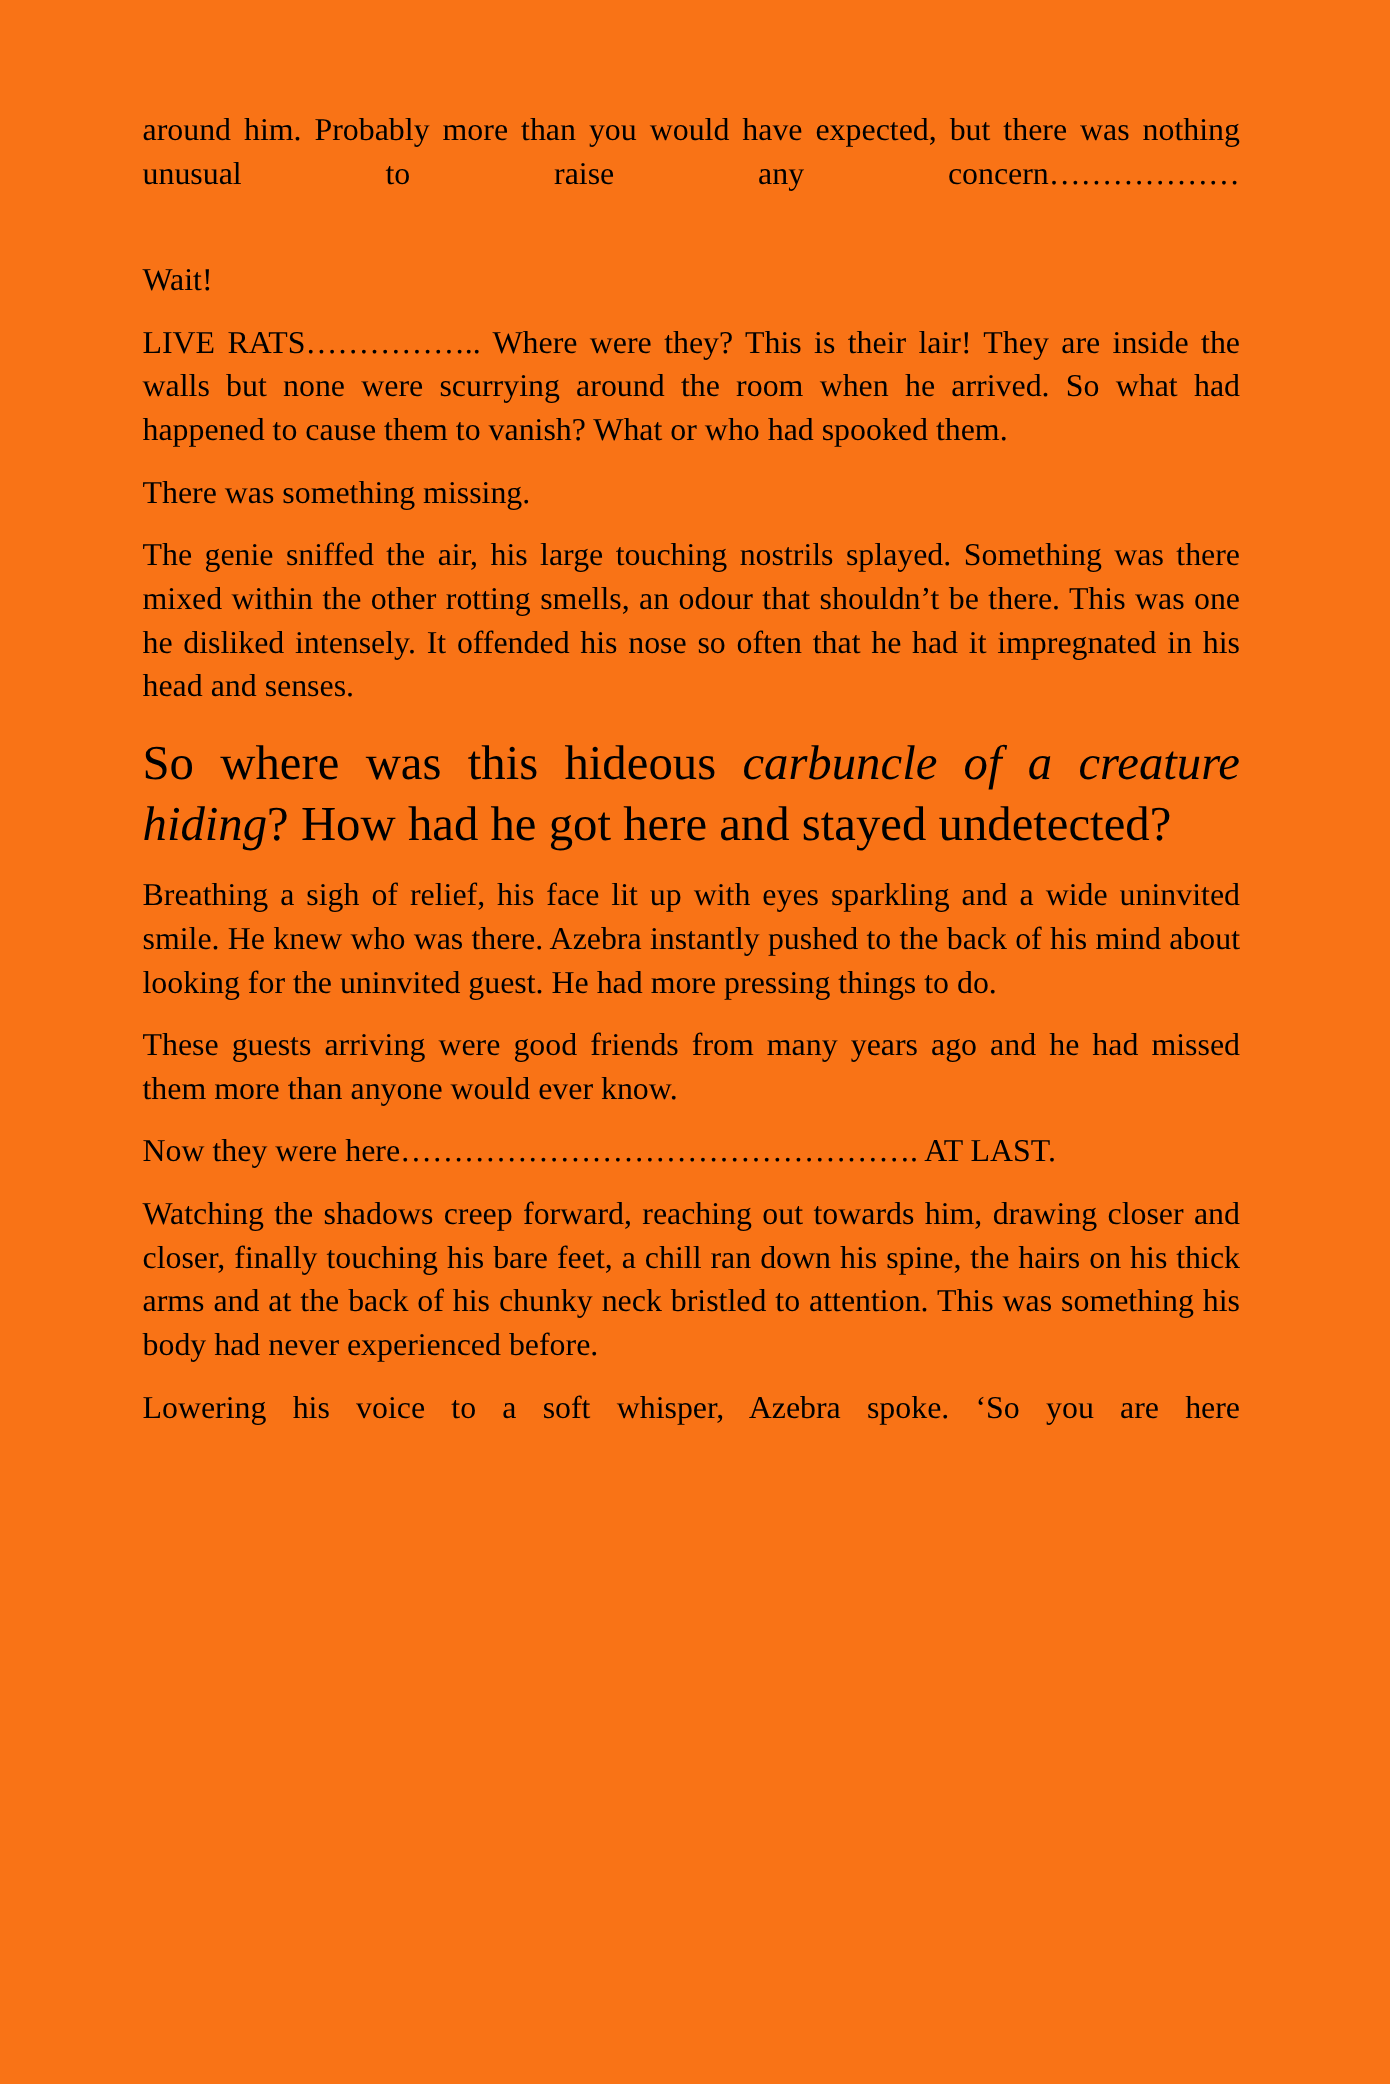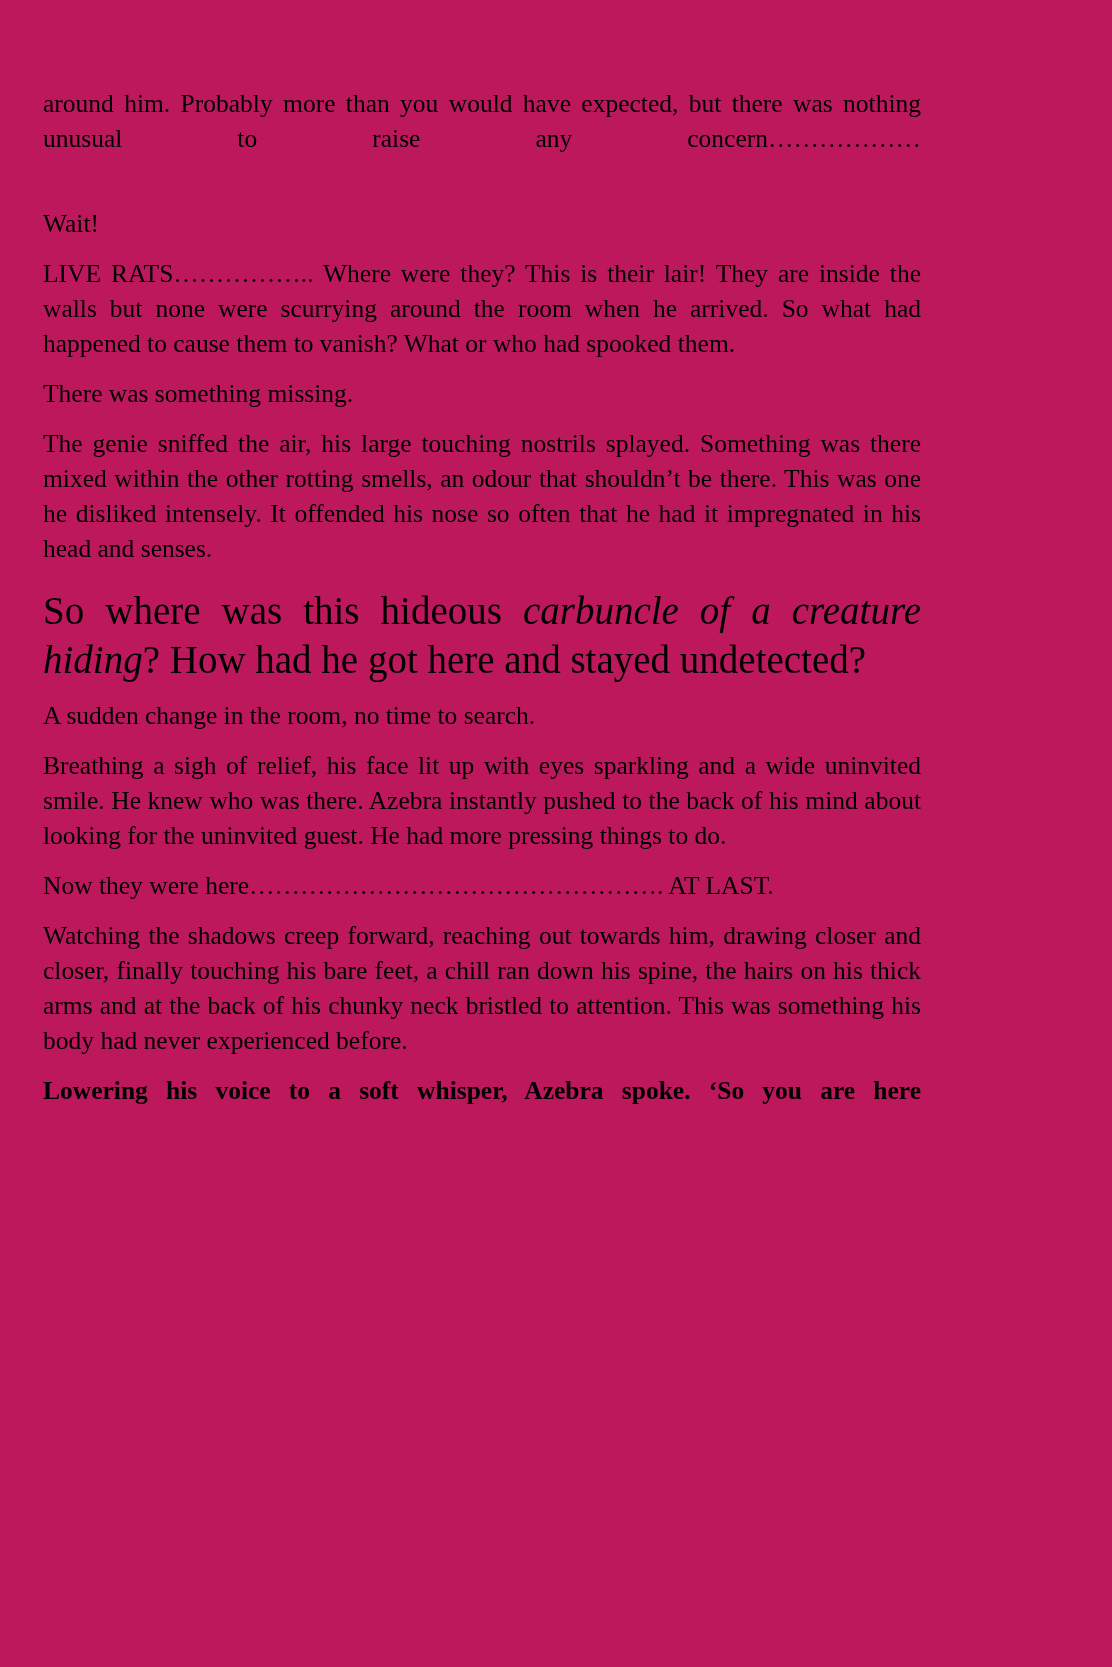--- a/index.html
+++ b/index.html
@@ -11,39 +11,38 @@
     width: 1112px;
     height: 1667px;
     font-family: "Liberation Serif", "DejaVu Serif", serif;
     color: #000000;
     overflow: hidden;
   }
   .page {
     box-sizing: border-box;
     width: 1112px;
     height: 1667px;
-    padding: 86px 150px 0 43px;
-    background: #be185d;
+    padding: 86px 150px 0 114px;
+    background: #f97316;
   }
   .col {
     width: 878px;
   }
   p.body-par {
     margin: 0 0 15px 0;
     font-size: 25.5px;
     line-height: 35px;
     text-align: justify;
     text-justify: inter-word;
     hyphens: none;
     -webkit-hyphens: none;
     word-spacing: 0px;
   }
   p.body-par:last-child {
     margin-bottom: 0;
-    font-weight: bold;
   }
   h2.section-heading {
     margin: 20px 0 14px 0;
     font-size: 39px;
     line-height: 49px;
     font-weight: normal;
     text-align: justify;
     text-justify: inter-word;
   }
   h2.section-heading .it {
@@ -70,25 +69,25 @@
     <p class="body-par">Wait!</p>
 
     <p class="body-par">LIVE RATS…………….. Where were they? This is their lair! They are inside the walls but none were scurrying around the room when he arrived. So what had happened to cause them to vanish? What or who had spooked them.</p>
 
     <p class="body-par">There was something missing.</p>
 
     <p class="body-par">The genie sniffed the air, his large touching nostrils splayed. Something was there mixed within the other rotting smells, an odour that shouldn’t be there. This was one he disliked intensely. It offended his nose so often that he had it impregnated in his head and senses.</p>
 
     <h2 class="section-heading"><span>So where was this hideous </span><span class="it">carbuncle of a creature hiding</span><span>? How had he got here and stayed undetected?</span></h2>
 
-    <p class="body-par">A sudden change in the room, no time to search.</p>
 
 
     <p class="body-par">Breathing a sigh of relief, his face lit up with eyes sparkling and a wide uninvited smile. He knew who was there. Azebra instantly pushed to the back of his mind about looking for the uninvited guest. He had more pressing things to do.</p>
 
+    <p class="body-par">These guests arriving were good friends from many years ago and he had missed them more than anyone would ever know.</p>
 
     <p class="body-par">Now they were here…………………………………………. AT LAST.</p>
 
     <p class="body-par">Watching the shadows creep forward, reaching out towards him, drawing closer and closer, finally touching his bare feet, a chill ran down his spine, the hairs on his thick arms and at the back of his chunky neck bristled to attention. This was something his body had never experienced before.</p>
 
     <p class="body-par justify-all">Lowering his voice to a soft whisper, Azebra spoke. ‘So you are here</p>
 
   </div>
 </div>
 

